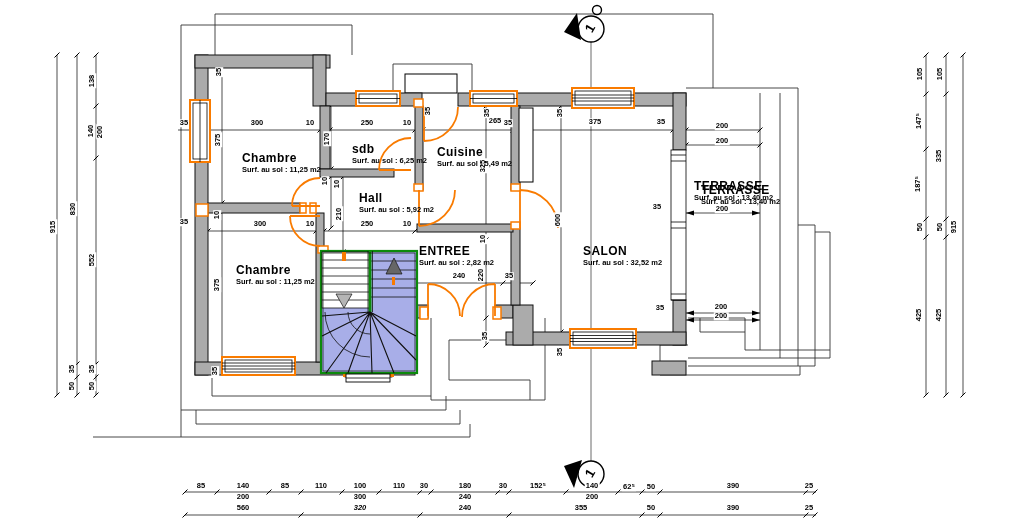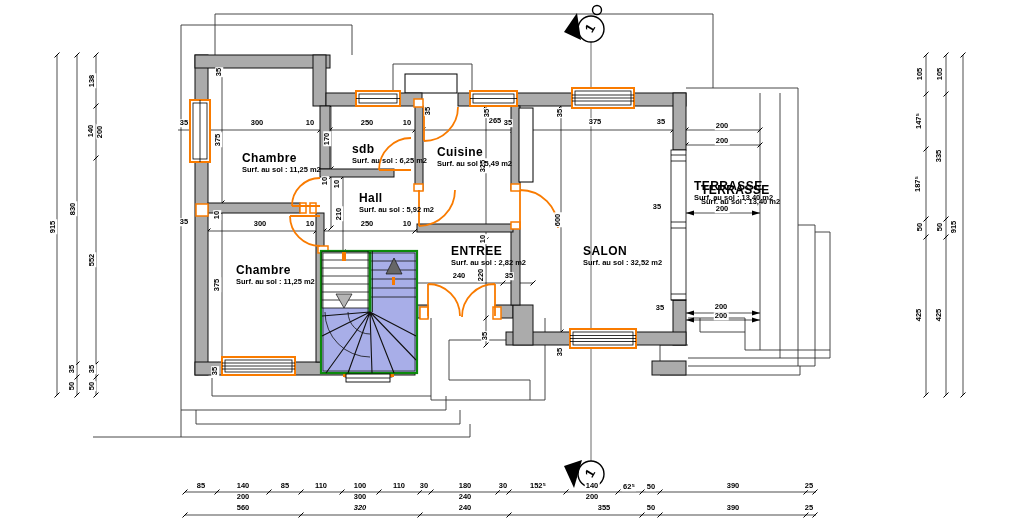--- a/index.html
+++ b/index.html
@@ -280,21 +280,21 @@
       <span class="dim" style="left: 651px; top: 487px;">50</span>
       <span class="dim" style="left: 733px; top: 486px;">390</span>
       <span class="dim" style="left: 809px; top: 486px;">25</span>
       <span class="dim" style="left: 243px; top: 497px;">200</span>
       <span class="dim" style="left: 360px; top: 497px;">300</span>
       <span class="dim" style="left: 465px; top: 497px;">240</span>
       <span class="dim" style="left: 592px; top: 497px;">200</span>
       <span class="dim" style="left: 243px; top: 508px;">560</span>
       <span class="dim" style="left: 360px; top: 508px; font-style: italic;">320</span>
       <span class="dim" style="left: 465px; top: 508px;">240</span>
-      <span class="dim" style="left: 604px; top: 508px;">355</span>
+      <span class="dim" style="left: 581px; top: 508px;">355</span>
       <span class="dim" style="left: 651px; top: 508px;">50</span>
       <span class="dim" style="left: 733px; top: 508px;">390</span>
       <span class="dim" style="left: 809px; top: 508px;">25</span>
     </div>
   <div id="roomlabels">
       <div class="room" style="left: 242px; top: 151px;">
         <span class="rn">Chambre</span>
         <span class="ra">Surf. au sol : 11,25 m2</span>
       </div>
       <div class="room" style="left: 236px; top: 263px;">
@@ -306,21 +306,21 @@
         <span class="ra">Surf. au sol :  6,25 m2</span>
       </div>
       <div class="room" style="left: 437px; top: 145px;">
         <span class="rn">Cuisine</span>
         <span class="ra">Surf. au sol :  5,49 m2</span>
       </div>
       <div class="room" style="left: 359px; top: 191px;">
         <span class="rn">Hall</span>
         <span class="ra">Surf. au sol :  5,92 m2</span>
       </div>
-      <div class="room" style="left: 438px; top: 244px; padding-left: 13px;">
+      <div class="room" style="left: 419px; top: 244px;">
         <span class="rn">ENTREE</span>
         <span class="ra">Surf. au sol :  2,82 m2</span>
       </div>
       <div class="room" style="left: 583px; top: 244px;">
         <span class="rn">SALON</span>
         <span class="ra">Surf. au sol : 32,52 m2</span>
       </div>
       <div class="room" style="left: 694px; top: 179px;">
         <span class="rn">TERRASSE</span>
         <span class="ra">Surf. au sol : 13,40 m2</span>

